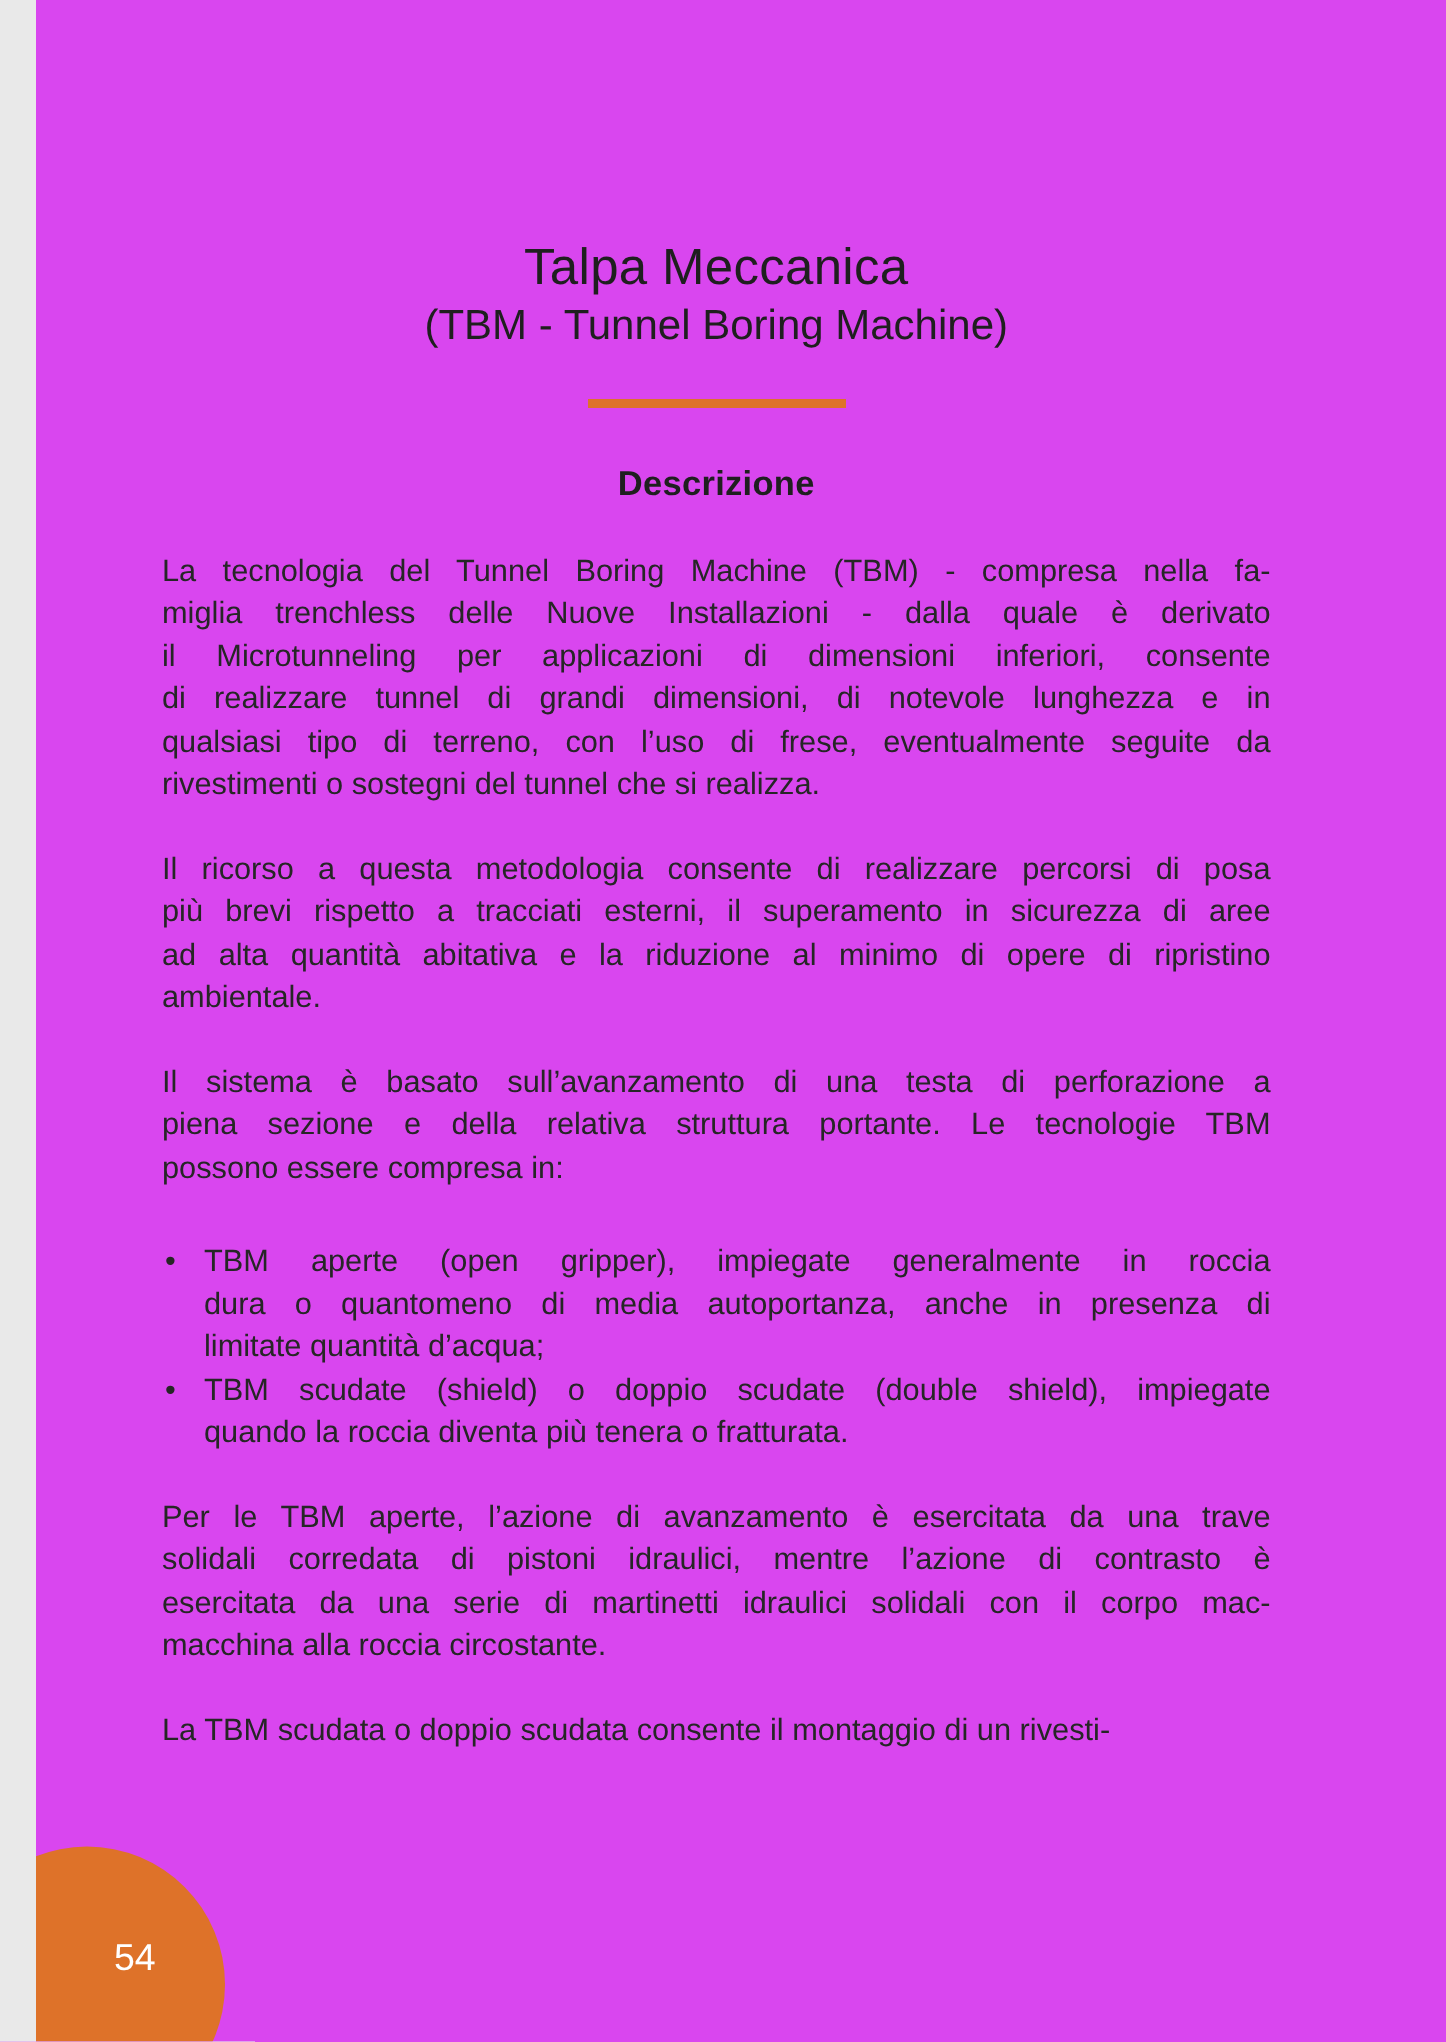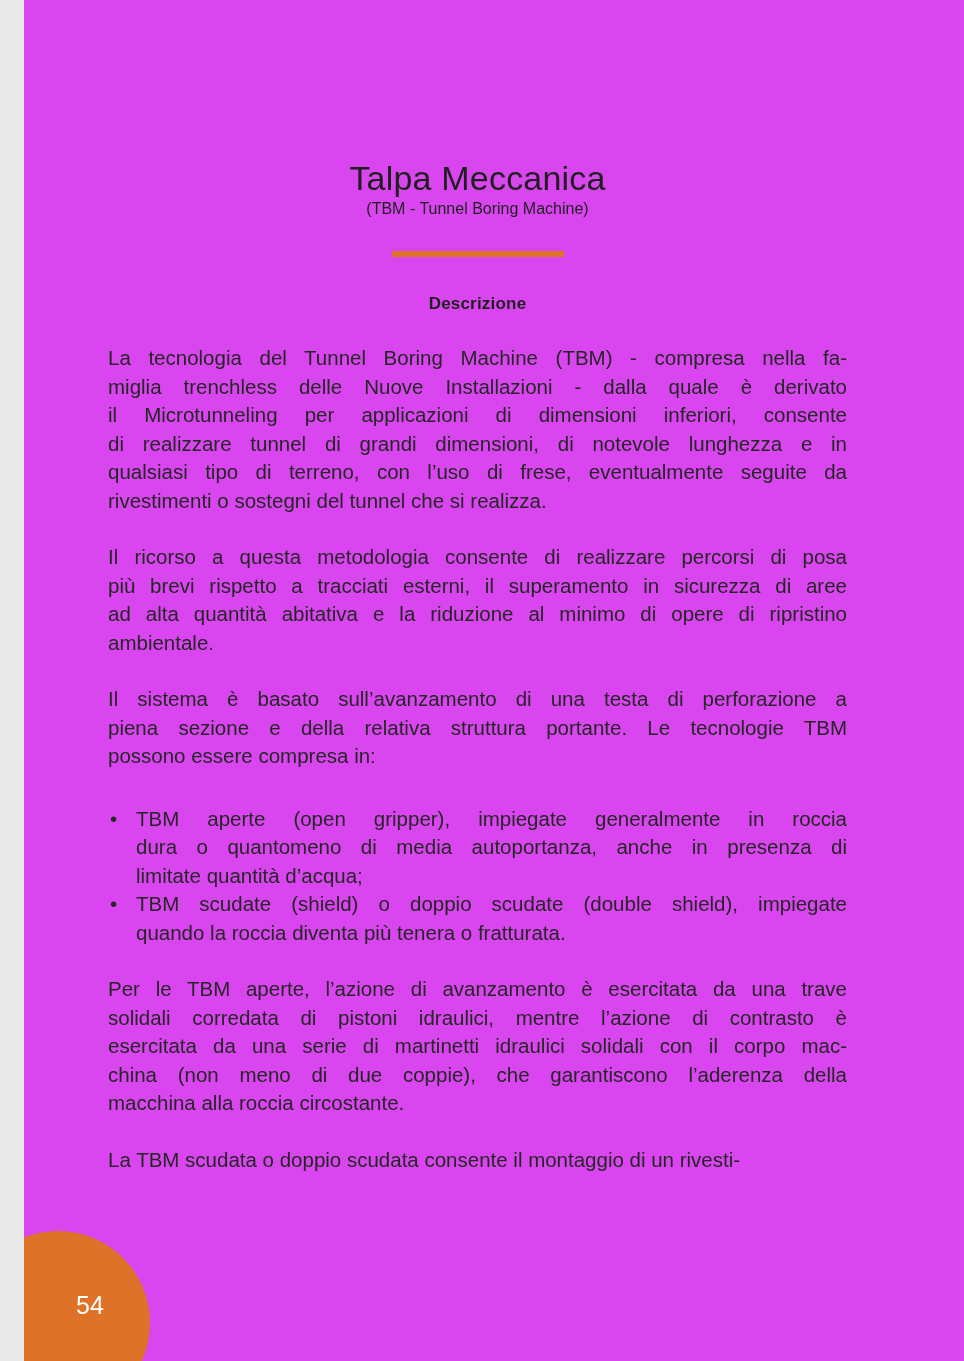--- a/index.html
+++ b/index.html
@@ -22,34 +22,34 @@
   .doc-header { padding-top: 158px; text-align: center; }
   h1.title {
     margin: 0;
     font-size: 34px;
     font-weight: 500;
     line-height: 1.2;
     letter-spacing: 0.2px;
     color: #1f1f1f;
   }
   .subtitle {
-    font-size: 16px;
+    font-size: 28px;
     font-weight: 400;
     line-height: 1.25;
     color: #1f1f1f;
   }
   .divider {
     width: 172px;
     height: 6px;
     margin: 32px auto 0 auto;
   }
   h2.section-heading {
     margin: 36px 0 0 0;
     text-align: center;
-    font-size: 17px;
+    font-size: 23px;
     font-weight: 600;
     line-height: 1.25;
     letter-spacing: 0.2px;
     color: #1f1f1f;
   }
   .body-text { margin-top: 30px; font-size: 20.5px; line-height: 28.5px; }
   .para + .para { margin-top: 28px; }
   .group + .group .para:first-child { margin-top: 0; }
   .line { text-align: justify; text-align-last: justify; }
   .line.last { text-align-last: left; }
@@ -129,21 +129,20 @@
               <div class="line">TBM scudate (shield) o doppio scudate (double shield), impiegate</div>
               <div class="line last">quando la roccia diventa più tenera o fratturata.</div>
             </div>
           </div>
         </div>
       <div class="group" id="paras-after">
           <div class="para">
             <div class="line">Per le TBM aperte, l’azione di avanzamento è esercitata da una trave</div>
             <div class="line">solidali corredata di pistoni idraulici, mentre l’azione di contrasto è</div>
             <div class="line">esercitata da una serie di martinetti idraulici solidali con il corpo mac-</div>
-            <div class="line">china (non meno di due coppie), che garantiscono l’aderenza della</div>
             <div class="line last">macchina alla roccia circostante.</div>
           </div>
           <div class="para">
             <div class="line last">La TBM scudata o doppio scudata consente il montaggio di un rivesti-</div>
           </div>
         </div>
     </div>
   </div>
   <div class="page-circle accent-bg" style="background: rgb(222, 114, 41);"></div>
   <div class="page-num">54</div>

